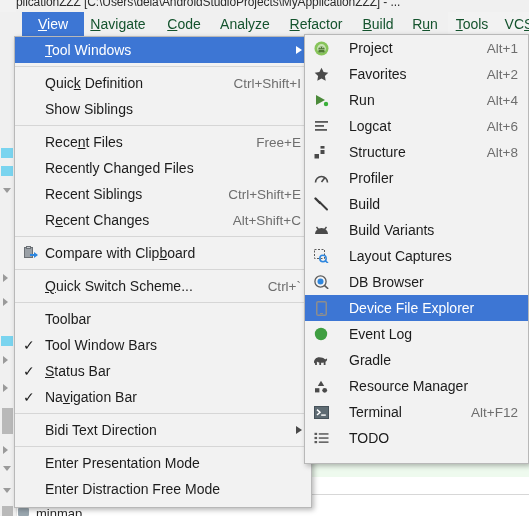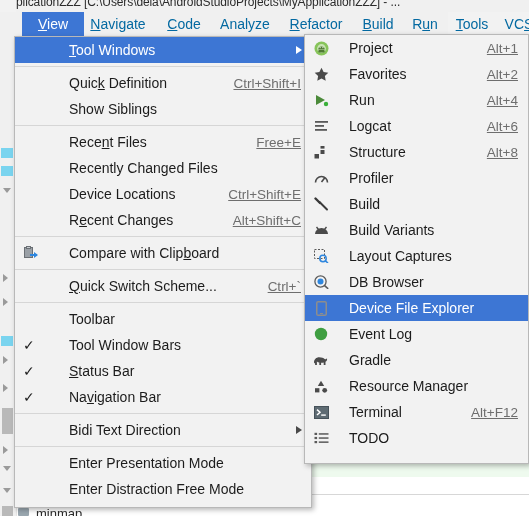--- a/index.html
+++ b/index.html
@@ -27,21 +27,21 @@
     letter-spacing: -0.1px;
   }
 
   .menubar {
     position: absolute; left: 0; top: 12px; width: 448px; height: 24px;
     background: #f0f0f0;
   }
   .mb-item {
     position: absolute; top: 0; height: 24px;
     display: flex; align-items: center; justify-content: center;
-    font-size: 14px; color: #0369a1; padding: 0 7px;
+    font-size: 14px; color: #14532d; padding: 0 7px;
     white-space: nowrap;
   }
   .mb-item u { text-decoration: underline; }
   .mb-item.sel { background: #3d76d4; color: #ffffff; }
 
   
   .bg-editor {
     position: absolute; left: 0; top: 36px; width: 529px; height: 480px;
     background: #ffffff;
   }
@@ -103,51 +103,50 @@
   #view-menu { left: 14px; top: 36px; width: 298px; height: 472px; }
   #tw-menu   { left: 304px; top: 34px; width: 225px; height: 430px; }
 
   .mrow {
     position: relative;
     height: 26px;
     display: flex; align-items: center;
     font-size: 14px; color: #1c1c1c;
     white-space: nowrap;
     cursor: default;
-    padding-left: 24px;
   }
   .mrow.hl { background: #3d76d4; color: #ffffff; }
   .mrow .check {
     position: absolute; left: 8px; top: 0; height: 26px;
     display: flex; align-items: center;
     font-size: 14px; color: #1c1c1c;
   }
   .mrow .ico {
     position: absolute; left: 7px; top: 0; height: 26px; width: 18px;
     display: flex; align-items: center; justify-content: center;
   }
   .mrow .lbl { margin-left: 30px; }
   .mrow .lbl u { text-decoration: underline; }
   .mrow .acc {
     position: absolute; right: 10px; top: 0; height: 26px;
     display: flex; align-items: center;
-    font-size: 13.5px; color: #6e6e6e; text-decoration: underline;
+    font-size: 13.5px; color: #6e6e6e;
   }
   .mrow .sub {
     position: absolute; right: 9px; top: 9px;
     width: 0; height: 0;
     border-top: 4px solid transparent;
     border-bottom: 4px solid transparent;
     border-left: 6px solid #4a4a4a;
   }
   .mrow.hl .sub { border-left-color: #ffffff; }
   .msep {
     height: 1px; background: #d6d6d6; margin: 3px 0;
   }
-  #tw-menu .mrow .lbl { margin-left: 20px; }
+  #tw-menu .mrow .lbl { margin-left: 44px; }
   #tw-menu .mrow { height: 26px; }
   #tw-menu .mrow .ico { left: 6px; width: 20px; }
 
   
   .icon-svg { display: block; }
 </style>
 </head>
 <body>
 
 <div id="root">
@@ -232,21 +231,21 @@
       </div>
       <div class="msep"></div>
       <div class="mrow">
         <span class="lbl">Rece<u>n</u>t Files</span>
         <span class="acc">Free+E</span>
       </div>
       <div class="mrow">
         <span class="lbl">Recently Changed Files</span>
       </div>
       <div class="mrow">
-        <span class="lbl">Device Locations</span>
+        <span class="lbl">Recent Siblings</span>
         <span class="acc">Ctrl+Shift+E</span>
       </div>
       <div class="mrow">
         <span class="lbl">R<u>e</u>cent Changes</span>
         <span class="acc">Alt+Shift+C</span>
       </div>
       <div class="msep"></div>
       <div class="mrow">
         <span class="ico">
           <svg class="icon-svg" width="15" height="14" viewBox="0 0 15 14">

